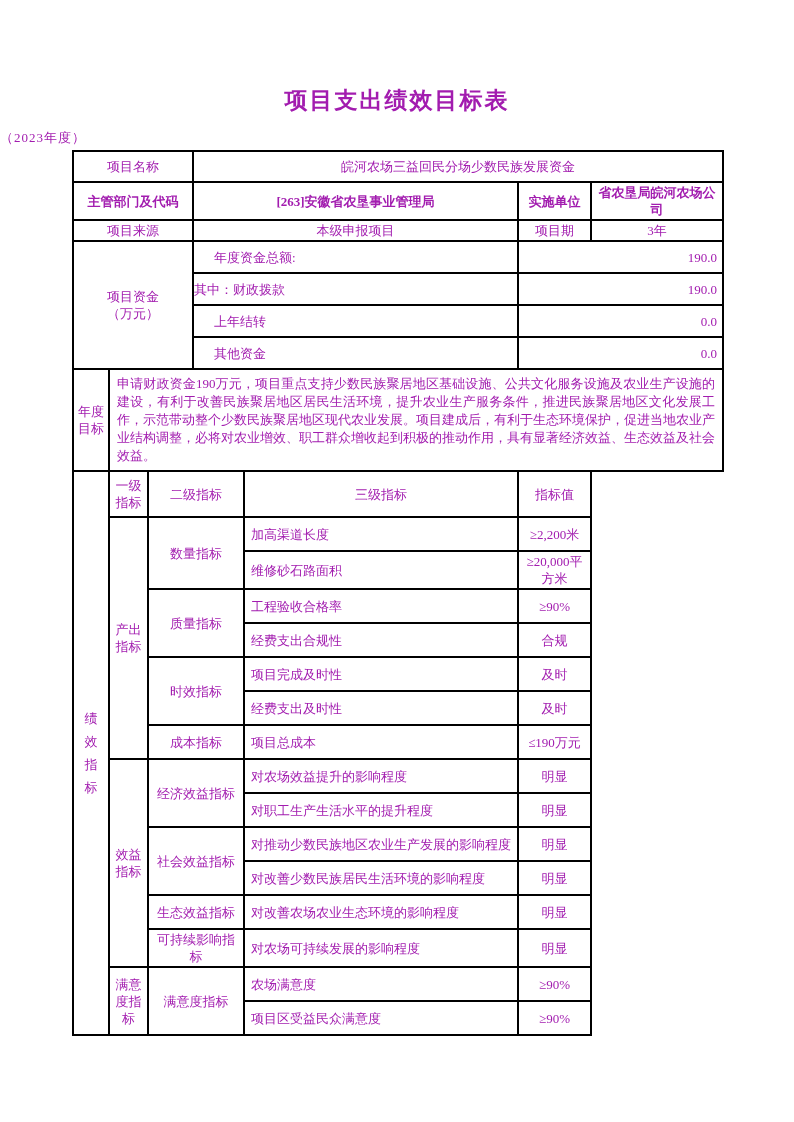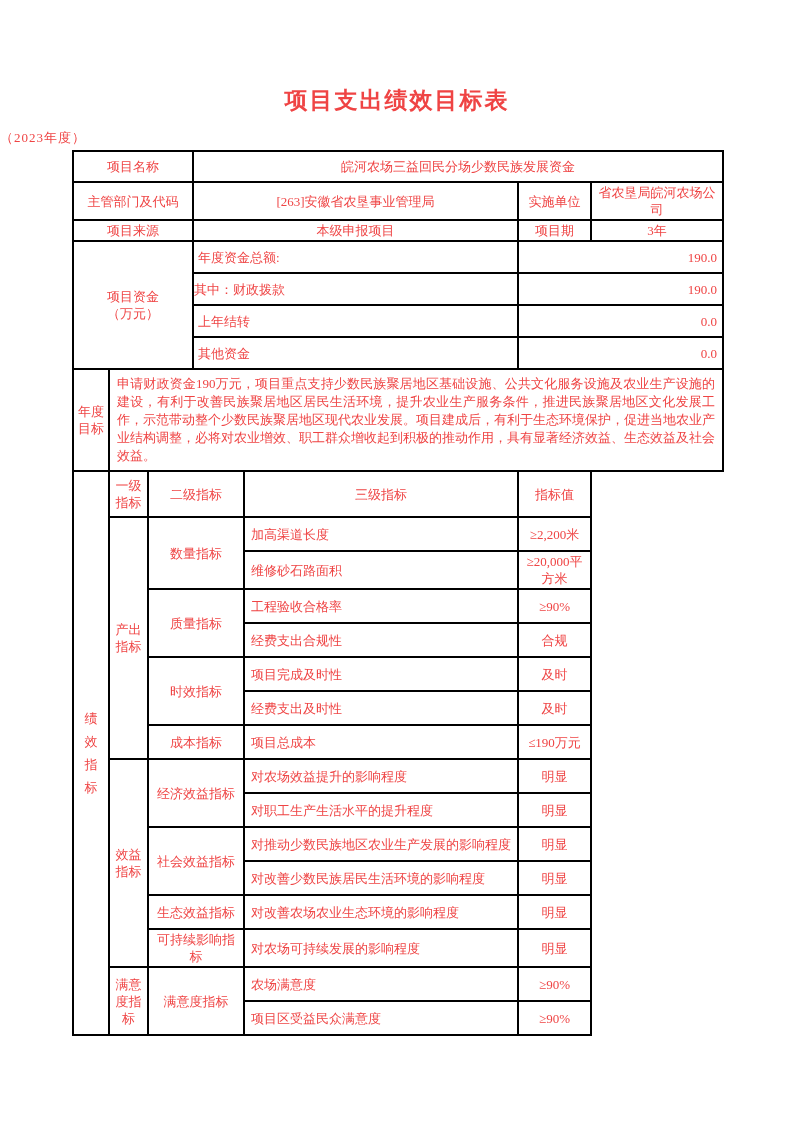--- a/index.html
+++ b/index.html
@@ -1,21 +1,21 @@
 <!DOCTYPE html>
 <html lang="zh"><head>
 <meta charset="utf-8">
 <style>
   * { margin: 0; padding: 0; box-sizing: border-box; }
   html, body { background: #ffffff; }
   .page {
     width: 794px;
     height: 1122px;
     background: #ffffff;
-    color: #ef4444;
+    color: #a21caf;
     font-family: "Liberation Serif", "DejaVu Serif", serif;
     position: relative;
     overflow: hidden;
   }
   .doc-title {
     padding-top: 86px;
     text-align: center;
     font-size: 23px;
     font-weight: bold;
     letter-spacing: 2px;
@@ -38,33 +38,33 @@
     border: 2px solid #000000;
     text-align: center;
     vertical-align: middle;
     padding: 1px 2px;
     line-height: 17px;
     word-break: break-all;
   }
   .pre { white-space: pre-line; }
   .vert { line-height: 23px; }
   .l3 { text-align: left; padding-left: 6px; }
-  .fund-lbl { text-align: left; padding-left: 4px; }
+  .fund-lbl { text-align: left; padding-left: 20px; }
   .fund-lbl.mid { padding-left: 0; }
   .fund-lbl.indent { }
   .fund-val { text-align: right; padding-right: 5px; }
   .goal {
     text-align: justify;
     padding: 5px 7px 5px 7px;
     line-height: 18px;
     vertical-align: top;
     margin-top: 17px;
   }
   .r-info1 { height: 31px; }
-  .r-info2 { height: 32px; }
+  .r-info2 { height: 32px; font-weight: bold; }
   .r-info3 { height: 20px; }
   .r-fund  { height: 32px; }
   .r-goal  { height: 93px; }
   .r-ihead { height: 46px; }
   .r-ind   { height: 34px; }
 </style>
 </head>
 <body>
 
 <div class="page">

